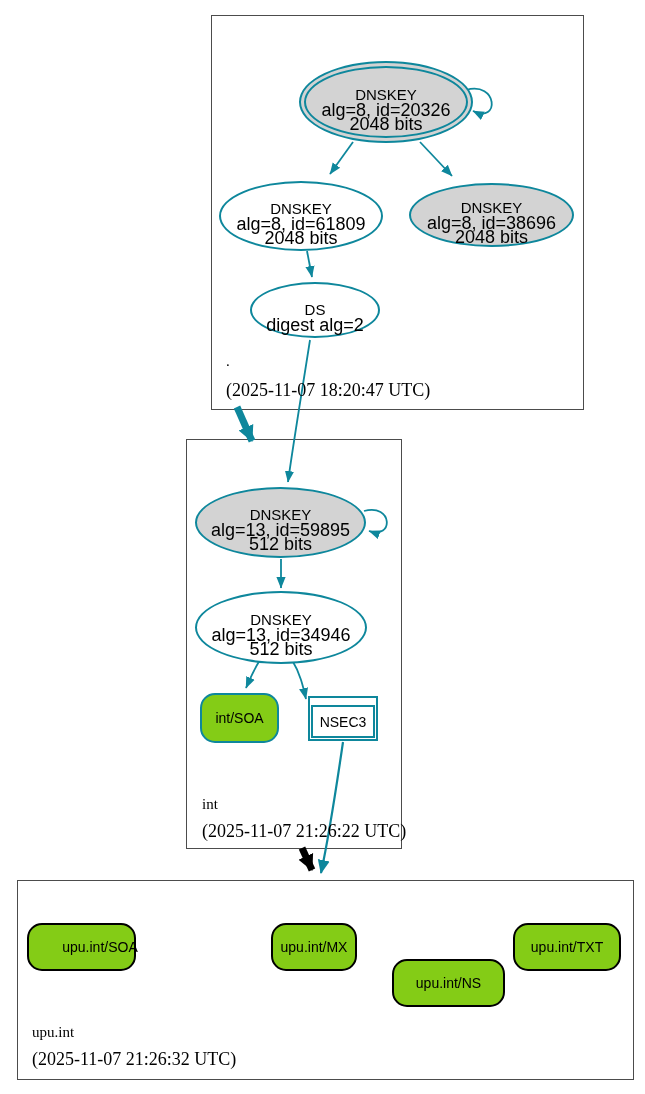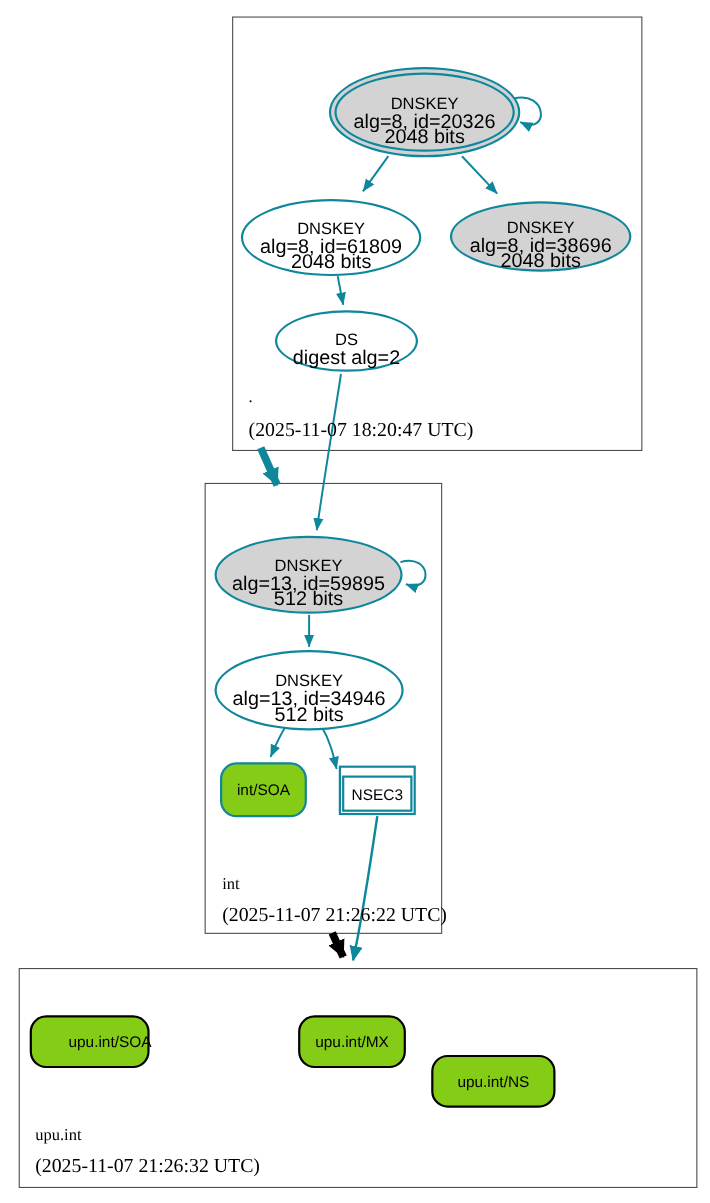--- a/index.html
+++ b/index.html
@@ -135,23 +135,26 @@
   <div class="nsec3" style="left:308px; top:696px; width:70px; height:45px;">
     <div class="nsec3-label">NSEC3</div>
   </div>
 
   <div class="zone-label" style="left:202px; top:796px;">int</div>
   <div class="zone-ts" style="left:202px; top:821px;">(2025-11-07 21:26:22 UTC)</div>
 
   <div class="rrect black" style="left:27px; top:923px; width:109px; height:48px;padding-left:37px;">
     <span>upu.int/SOA</span>
   </div>
-  <div class="rrect black" style="left:271px; top:923px; width:98px; height:48px;">
+  <div class="rrect black" style="left:271px; top:923px; width:86px; height:48px;">
     <span>upu.int/MX</span>
   </div>
   <div class="rrect black" style="left:392px; top:959px; width:113px; height:48px;text-align:right;">
     <span>upu.int/NS</span>
+  </div>
+  <div class="rrect black" style="left:513px; top:923px; width:108px; height:48px;">
+    <span>upu.int/TXT</span>
   </div>
 
   <div class="zone-label" style="left:32px; top:1024px;">upu.int</div>
   <div class="zone-ts" style="left:32px; top:1049px;">(2025-11-07 21:26:32 UTC)</div>
 
 </div>
 
 </body></html>

